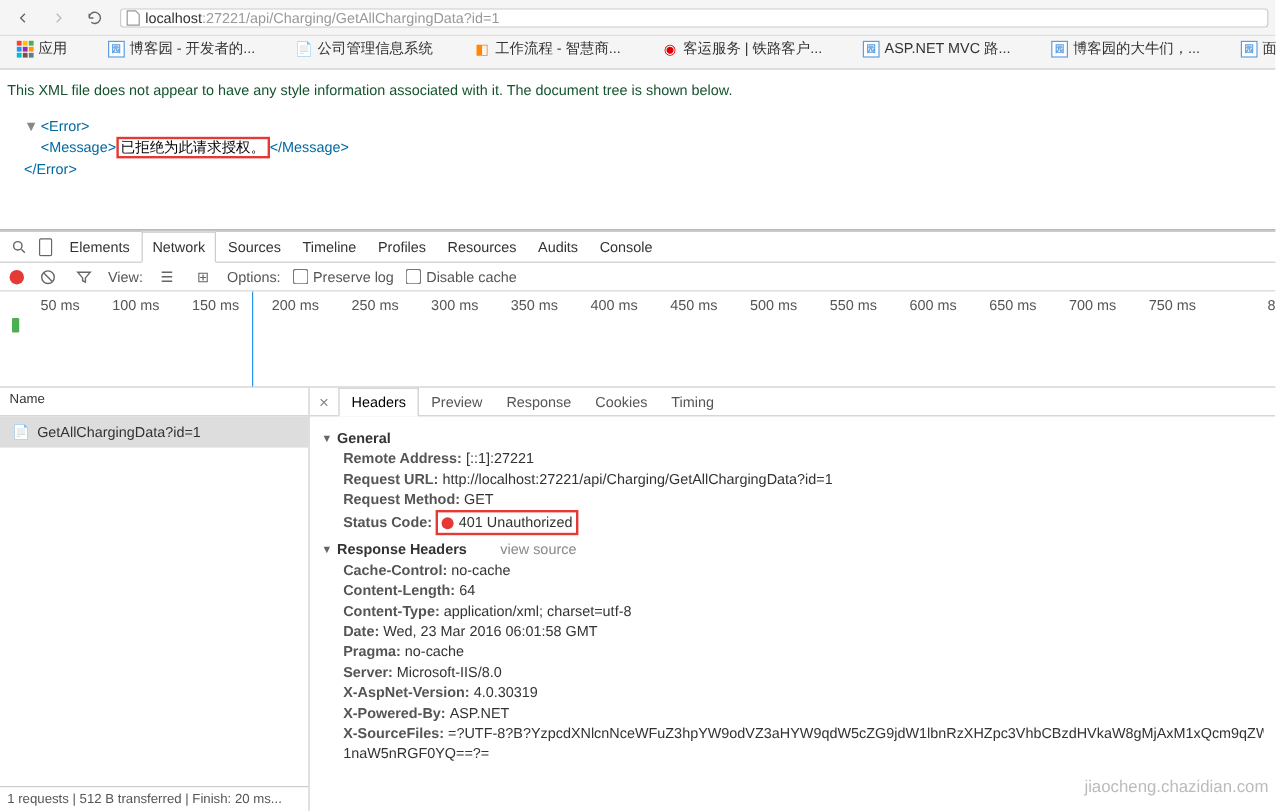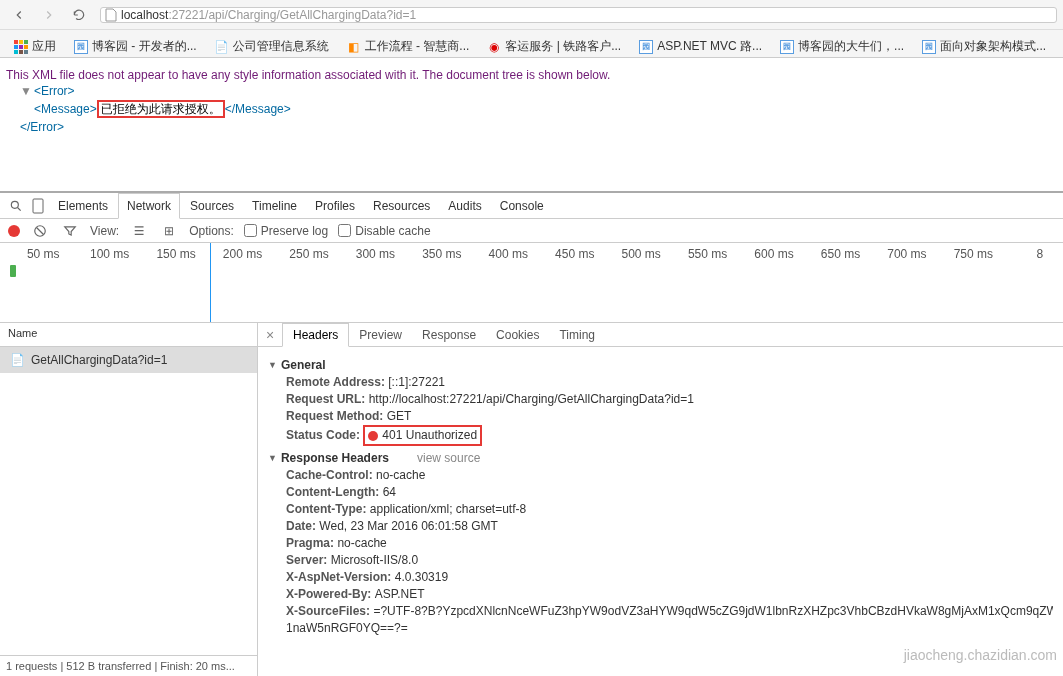--- a/index.html
+++ b/index.html
@@ -4,54 +4,54 @@
 <style>
 *{margin:0;padding:0;box-sizing:border-box;font-family:Arial,"Microsoft YaHei",sans-serif;font-size:12px}
 body{width:1063px;height:676px;background:#fff;overflow:hidden;display:flex;flex-direction:column}
 .toolbar{height:30px;background:#f5f5f5;border-bottom:1px solid #ddd;display:flex;align-items:center;padding:0 6px;gap:4px}
 .nav-btn{width:26px;height:22px;display:flex;align-items:center;justify-content:center;color:#888;border-radius:3px}
 .nav-btn svg{width:14px;height:14px;fill:#666}
 .url-bar{flex:1;height:16px;border:1px solid #ccc;border-radius:3px;display:flex;align-items:center;background:#fff;margin-left:4px}
 .url-icon{width:20px;display:flex;justify-content:center}
 .url-text{flex:1;font-size:13px;color:#333}
 .url-text .gray{color:#999}
-.bookmarks{height:28px;background:#f5f5f5;border-bottom:1px solid #ccc;display:flex;align-items:flex-end;padding:0 6px;gap:2px}
+.bookmarks{height:28px;background:#f5f5f5;border-bottom:1px solid #ccc;display:flex;align-items:flex-start;padding:0 6px;gap:18px}
 .bm{display:flex;align-items:center;gap:4px;padding:2px 8px;color:#333;white-space:nowrap}
 .bm-icon{width:14px;height:14px;display:flex;align-items:center;justify-content:center}
 .bm-grid{width:14px;height:14px;display:grid;grid-template-columns:repeat(3,1fr);grid-template-rows:repeat(3,1fr);gap:1px}
 .bm-grid span{background:#f44336}
 .bm-grid span:nth-child(2){background:#ffc107}
 .bm-grid span:nth-child(3){background:#4caf50}
 .bm-grid span:nth-child(4){background:#2196f3}
 .bm-grid span:nth-child(5){background:#9c27b0}
 .bm-grid span:nth-child(6){background:#ff9800}
 .bm-grid span:nth-child(7){background:#00bcd4}
 .bm-grid span:nth-child(8){background:#795548}
 .bm-grid span:nth-child(9){background:#607d8b}
 .fav-sq{width:14px;height:14px;border:1px solid #5a9de0;background:#fff;display:flex;align-items:center;justify-content:center;color:#5a9de0;font-size:8px;font-weight:bold}
 .content{flex:0 0 134px;padding:10px 6px;font-family:monospace;font-size:13px;border-bottom:1px solid #aaa}
-.xml-note{color:#701a75;}
+.xml-note{color:#14532d;margin-bottom:14px}
 .xml-line{line-height:18px}
 .xml-tag{color:#0369a1}
 .xml-txt{color:#000}
 .tri{color:#888;margin-right:2px}
 .red-box{border:2px solid #e53935;padding:0 2px}
 .indent1{padding-left:14px}
 .indent2{padding-left:28px}
 .devtools{flex:1;display:flex;flex-direction:column;border-top:1px solid #aaa;background:#fff}
 .dt-tabs{height:26px;border-bottom:1px solid #ccc;display:flex;align-items:center;padding:0 6px;gap:2px}
 .dt-tab{padding:4px 8px;color:#333;height:26px;display:flex;align-items:center}
 .dt-tab.active{background:#fff;border:1px solid #ccc;border-bottom:1px solid #fff;margin-bottom:-1px}
 .dt-icon{width:20px;height:20px;display:flex;align-items:center;justify-content:center;color:#666}
 .dt-options{height:24px;border-bottom:1px solid #ccc;display:flex;align-items:center;padding:0 8px;gap:10px;color:#555;font-size:11px}
 .rec{width:12px;height:12px;border-radius:50%;background:#e53935}
 .opt-lbl{display:flex;align-items:center;gap:4px}
 .timeline{height:80px;border-bottom:1px solid #ccc;display:flex;position:relative;background:#fff}
 .tl-labels{position:absolute;top:4px;left:0;right:0;display:flex;font-size:10px;color:#555}
-.tl-lbl{flex:1;text-align:center;padding-left:20px}
+.tl-lbl{flex:1;text-align:right;padding-left:20px}
 .tl-bar{position:absolute;top:22px;left:10px;width:6px;height:12px;background:#4caf50;border-radius:1px}
 .tl-cursor{position:absolute;top:0;bottom:0;left:210px;width:1px;background:#2196f3}
 .dt-body{flex:1;display:flex;overflow:hidden}
 .dt-left{width:258px;border-right:1px solid #ccc;display:flex;flex-direction:column}
 .dt-left-hdr{height:24px;border-bottom:1px solid #ccc;padding:4px 8px;color:#333;font-size:11px}
 .dt-req{padding:6px 10px;background:#ddd;color:#333;font-size:11px;display:flex;align-items:center;gap:6px}
 .dt-left-footer{margin-top:auto;border-top:1px solid #ccc;padding:4px 6px;font-size:11px;color:#555}
 .dt-right{flex:1;display:flex;flex-direction:column;overflow:hidden}
 .dt-right-tabs{height:24px;border-bottom:1px solid #ccc;display:flex;align-items:center;font-size:11px}
 .dt-close{width:24px;text-align:center;color:#888;font-size:14px}

